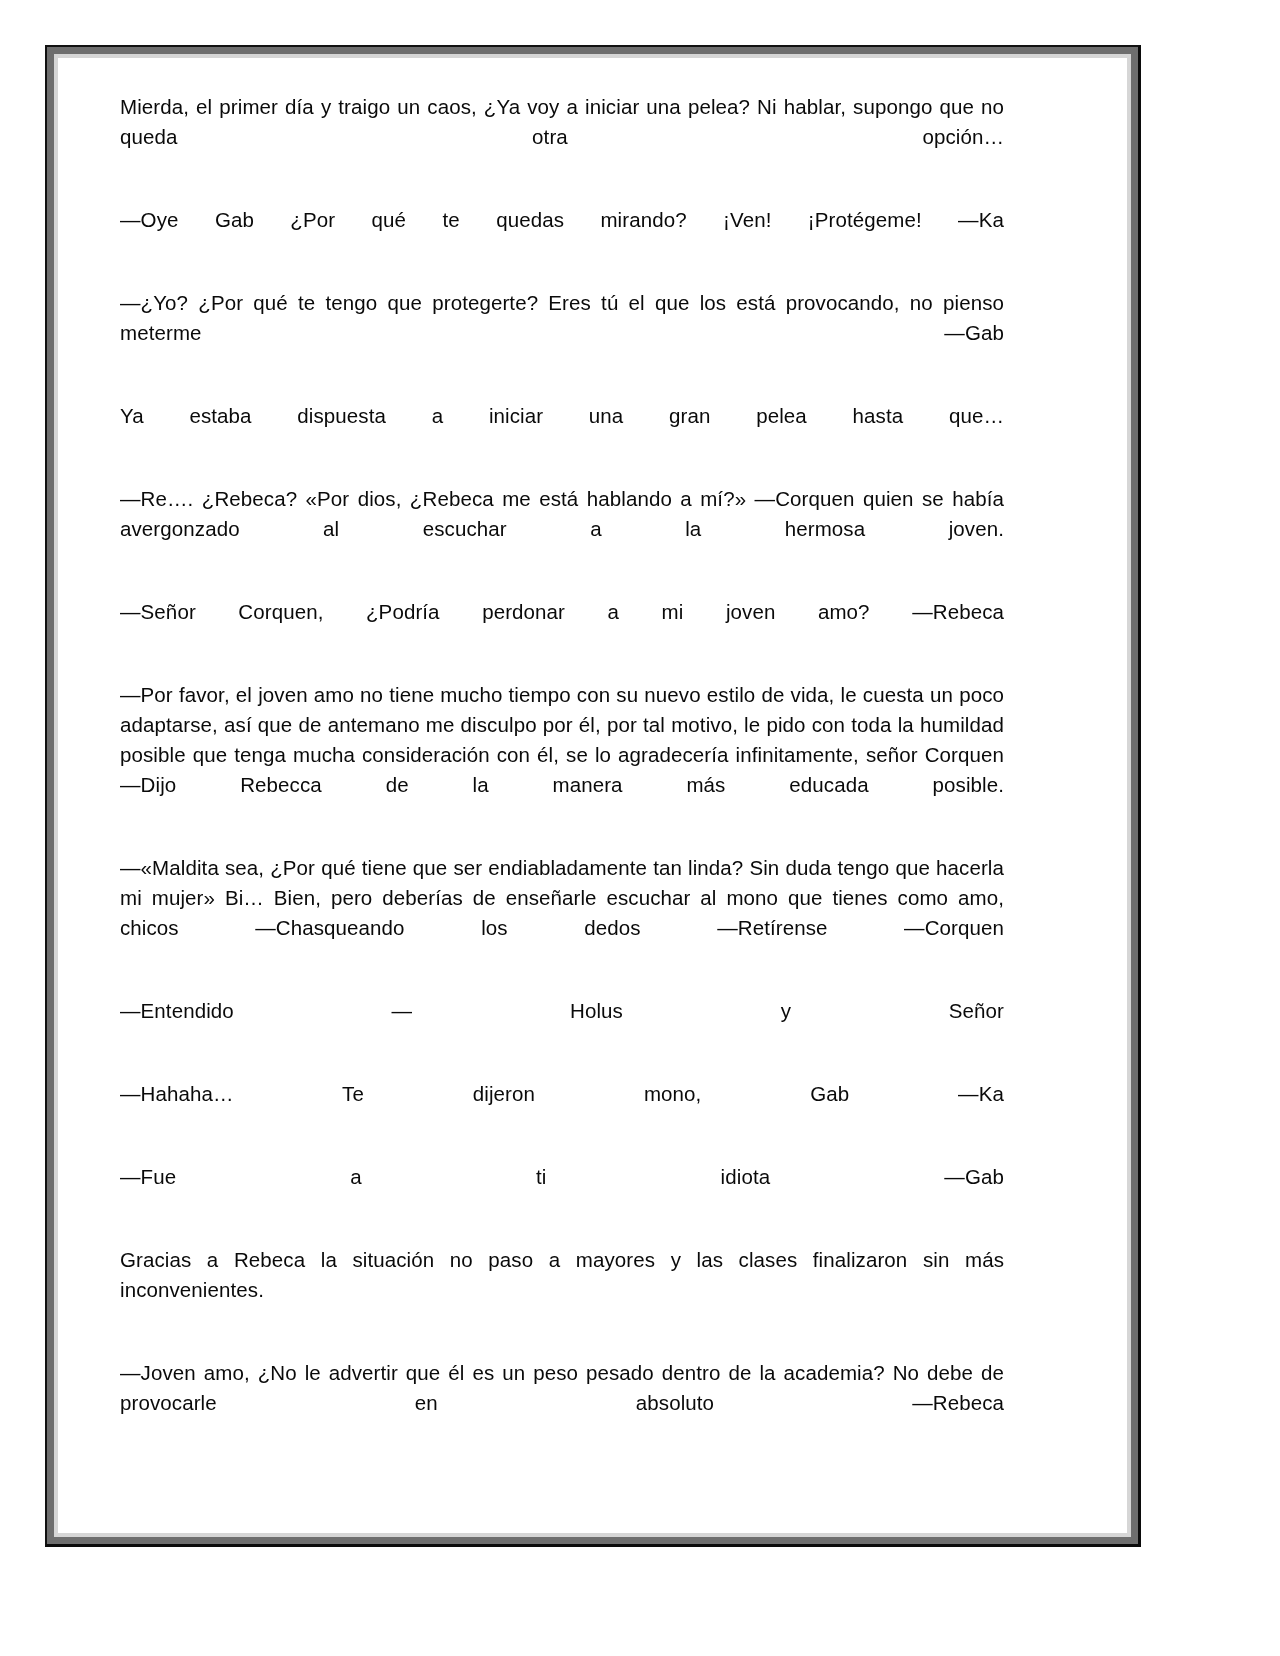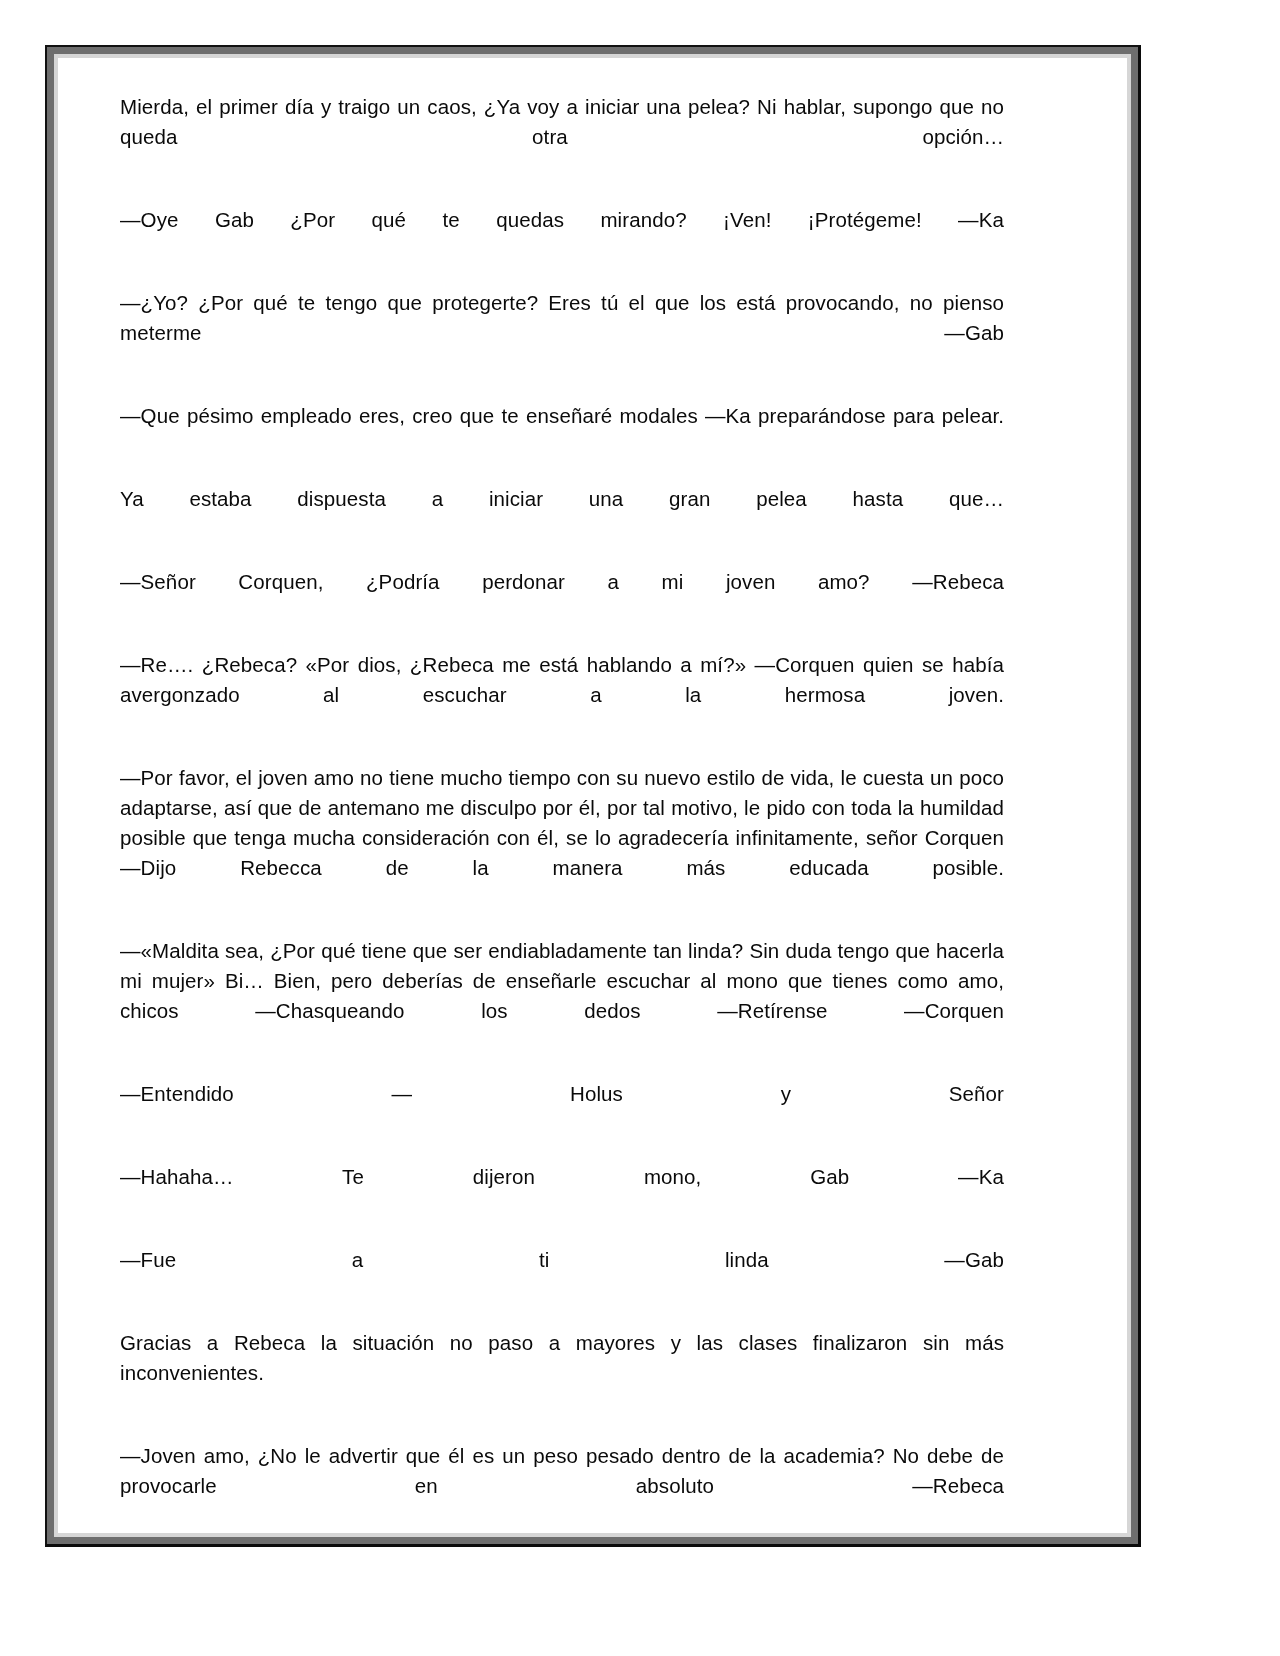--- a/index.html
+++ b/index.html
@@ -95,26 +95,25 @@
 
   <div class="page-frame">
     <div class="frame-inner-1"></div>
     <div class="frame-inner-2"></div>
   </div>
 
   <div class="doc-body">
     <p class="doc-para">Mierda, el primer día y traigo un caos, ¿Ya voy a iniciar una pelea? Ni hablar, supongo que no queda otra opción…</p>
     <p class="doc-para">—Oye Gab ¿Por qué te quedas mirando? ¡Ven! ¡Protégeme! —Ka</p>
     <p class="doc-para">—¿Yo? ¿Por qué te tengo que protegerte? Eres tú el que los está provocando, no pienso meterme —Gab</p>
-    <p class="doc-para">—Que pésimo empleado eres, creo que te enseñaré modales —Ka preparándose para pelear.</p>
     <p class="doc-para">Ya estaba dispuesta a iniciar una gran pelea hasta que…</p>
+    <p class="doc-para">—Re…. ¿Rebeca? «Por dios, ¿Rebeca me está hablando a mí?» —Corquen quien se había avergonzado al escuchar a la hermosa joven.</p>
     <p class="doc-para">—Señor Corquen, ¿Podría perdonar a mi joven amo? —Rebeca</p>
-    <p class="doc-para">—Re…. ¿Rebeca? «Por dios, ¿Rebeca me está hablando a mí?» —Corquen quien se había avergonzado al escuchar a la hermosa joven.</p>
     <p class="doc-para">—Por favor, el joven amo no tiene mucho tiempo con su nuevo estilo de vida, le cuesta un poco adaptarse, así que de antemano me disculpo por él, por tal motivo, le pido con toda la humildad posible que tenga mucha consideración con él, se lo agradecería infinitamente, señor Corquen —Dijo Rebecca de la manera más educada posible.</p>
     <p class="doc-para">—«Maldita sea, ¿Por qué tiene que ser endiabladamente tan linda? Sin duda tengo que hacerla mi mujer» Bi… Bien, pero deberías de enseñarle escuchar al mono que tienes como amo, chicos —Chasqueando los dedos —Retírense —Corquen</p>
     <p class="doc-para">—Entendido — Holus y Señor</p>
     <p class="doc-para">—Hahaha… Te dijeron mono, Gab —Ka</p>
-    <p class="doc-para">—Fue a ti linda —Gab</p>
+    <p class="doc-para">—Fue a ti idiota —Gab</p>
     <p class="doc-para">Gracias a Rebeca la situación no paso a mayores y las clases finalizaron sin más inconvenientes.</p>
     <p class="doc-para">—Joven amo, ¿No le advertir que él es un peso pesado dentro de la academia? No debe de provocarle en absoluto —Rebeca</p>
   </div>
 
 </div>
 
 </body></html>

